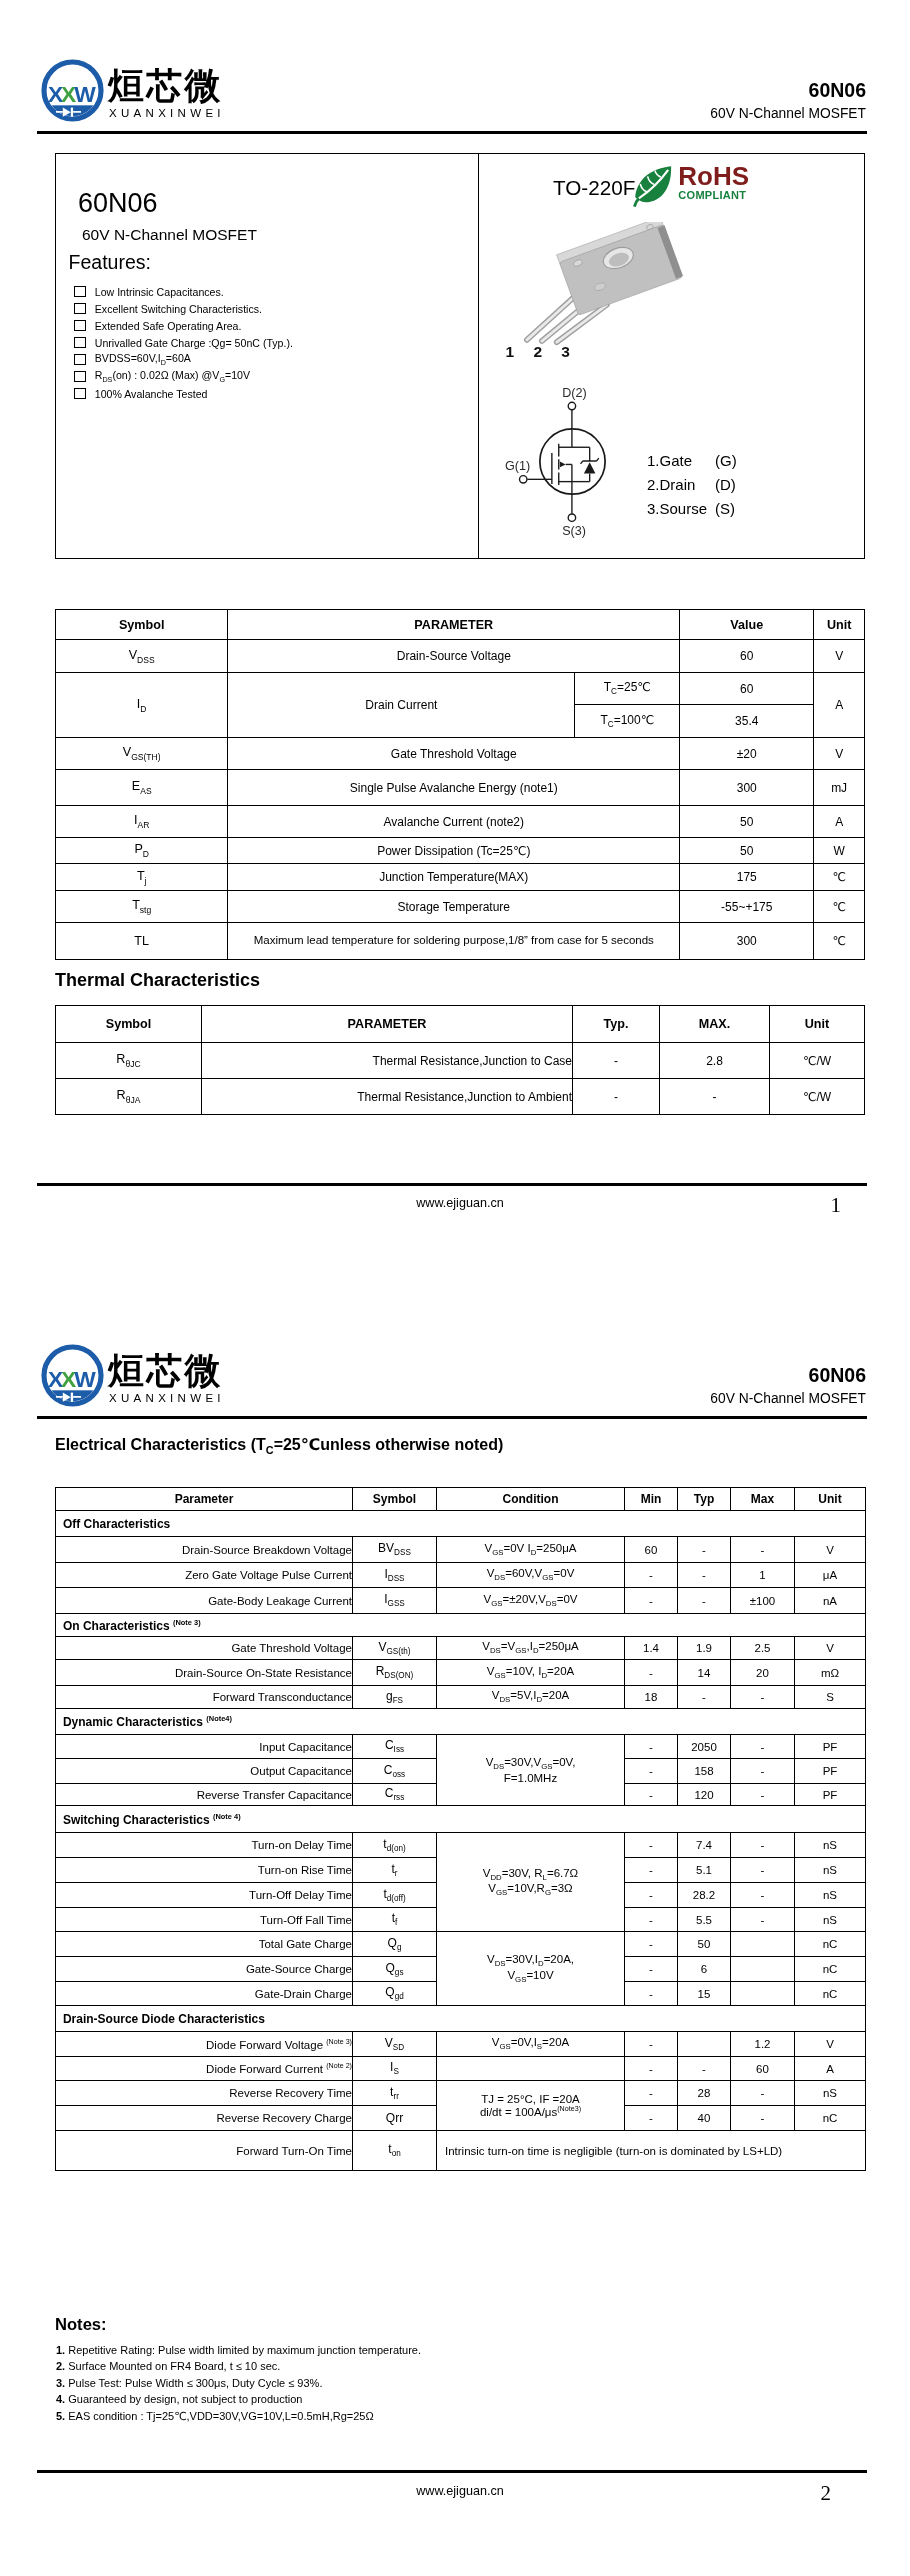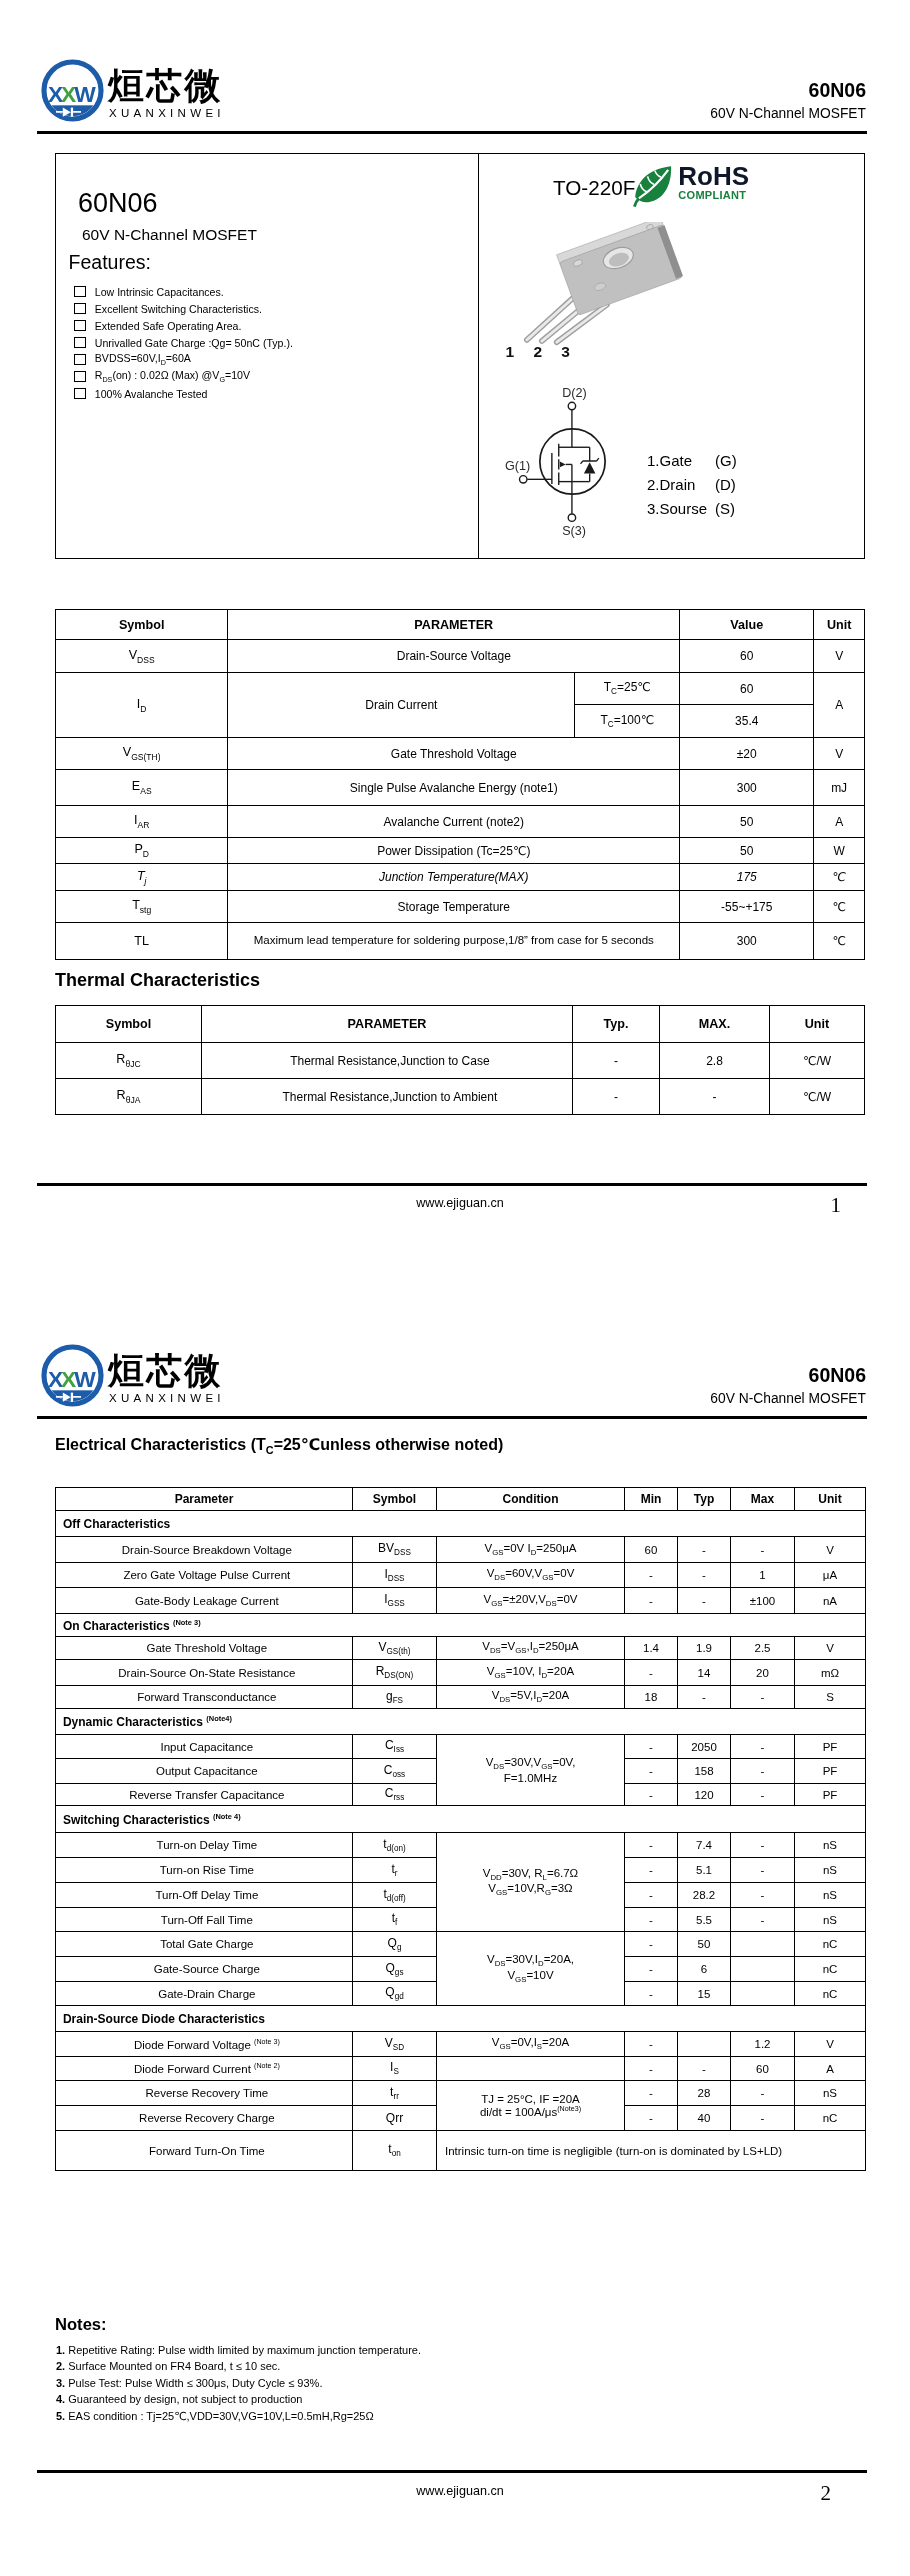--- a/index.html
+++ b/index.html
@@ -49,21 +49,21 @@
   
   table.grid{position:absolute;left:55px;border-collapse:collapse;table-layout:fixed;background:#fff;border:1.7px solid #000;}
   .grid td,.grid th{border:1.1px solid #000;text-align:center;vertical-align:middle;padding:0;font-weight:normal;overflow:hidden;}
   .grid th{font-weight:bold;}
   .abs{top:609px;width:810px;font-size:12px;}
   .abs th{font-size:12.6px;}
   .thermal{top:1005px;width:810px;font-size:12px;}
   .thermal th{font-size:12.6px;}
   .elec{top:1487px;width:810px;font-size:11.5px;}
   .elec th{font-size:12px;}
-  td.left{text-align:center;padding-left:5.7px;}
+  td.left{text-align:right;padding-left:5.7px;}
   td.section{text-align:left;padding-left:6.9px;font-weight:bold;font-size:12px;}
   td.sym{font-size:12.6px;}
   .elec td.sym{font-size:12px;}
   td.wrap{font-size:11.5px;line-height:1.2;padding:0 17px;}
   td.longcond{text-align:left;padding-left:8px;}
   sub{font-size:68%;}
   sup{font-size:62%;}
 
   
   .rule-h{position:absolute;left:37px;width:830px;height:3.4px;background:#000;}
@@ -144,21 +144,21 @@
     <div class="pkg-name">TO-220F</div>
 
     <div class="rohs">
       <svg class="rohs-leaf" viewBox="0 0 60 60">
         <path d="M54 3 C28 6 8 19 5 45 C9 50 16 53 23 52 C45 49 55 27 54 3 Z" fill="#17813d"></path>
         <path d="M50 8 C40 22 26 36 10 47" stroke="#ffffff" stroke-width="3" fill="none"></path>
         <path d="M40 18 C36 16 33 13 32 9 M31 28 C26 26 23 22 22 17 M21 38 C16 36 13 32 12 27" stroke="#ffffff" stroke-width="2.2" fill="none"></path>
         <path d="M10 47 C7 50 5 54 4 58" stroke="#17813d" stroke-width="4" fill="none"></path>
       </svg>
       <div class="rohs-txt">
-        <div class="rohs-t1" style="color:#0f172a">RoHS</div>
+        <div class="rohs-t1" style="color:#7f1d1d">RoHS</div>
         <div class="rohs-t2" style="color:#17813d">COMPLIANT</div>
       </div>
     </div>
 
     <svg class="pkg-svg" viewBox="0 0 360 240">
 
       <g stroke-linecap="round">
         <line x1="172" y1="126" x2="85" y2="205" stroke="#9f9f9f" stroke-width="10"></line>
         <line x1="172" y1="126" x2="85" y2="205" stroke="#e9e9e9" stroke-width="5"></line>
         <line x1="198" y1="135" x2="111" y2="207" stroke="#9f9f9f" stroke-width="10"></line>
@@ -287,21 +287,21 @@
           <td colspan="2">Avalanche Current (note2)</td>
           <td>50</td>
           <td>A</td>
         </tr>
         <tr style="height: 26px;">
           <td class="sym">P<sub>D</sub></td>
           <td colspan="2">Power Dissipation (Tc=25℃)</td>
           <td>50</td>
           <td>W</td>
         </tr>
-        <tr style="height: 27px; font-style: italic;">
+        <tr style="height: 27px;">
           <td class="sym">T<sub>j</sub></td>
           <td colspan="2">Junction Temperature(MAX)</td>
           <td>175</td>
           <td>℃</td>
         </tr>
         <tr style="height: 32px;">
           <td class="sym">T<sub>stg</sub></td>
           <td colspan="2">Storage Temperature</td>
           <td>-55~+175</td>
           <td>℃</td>

